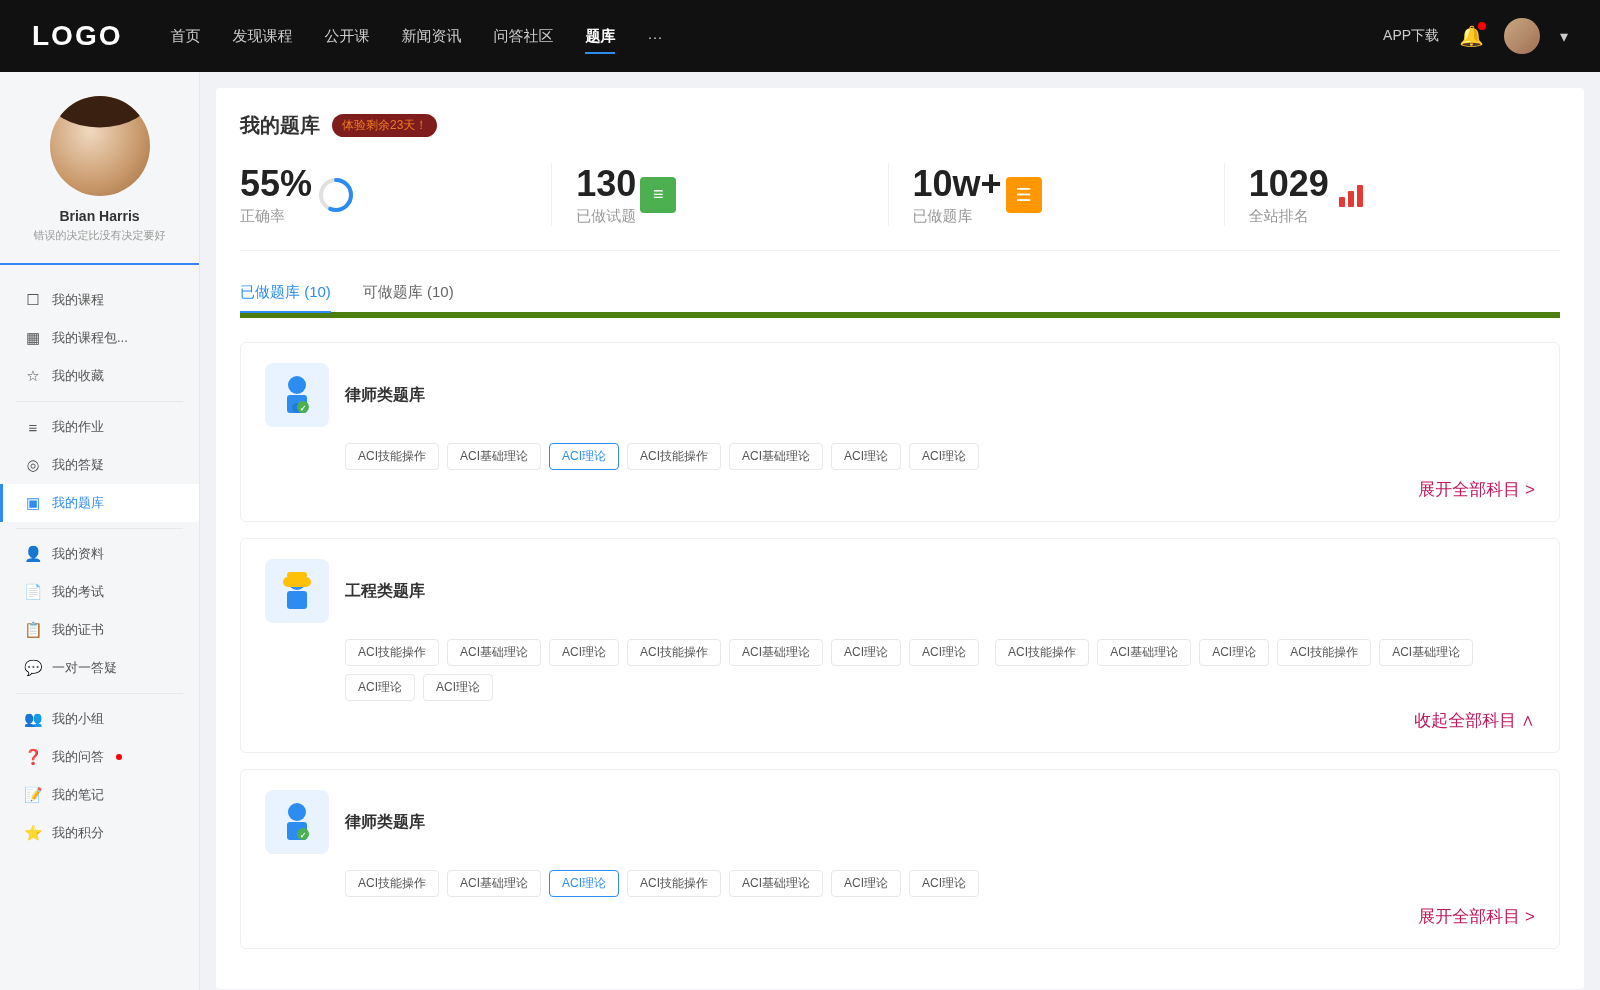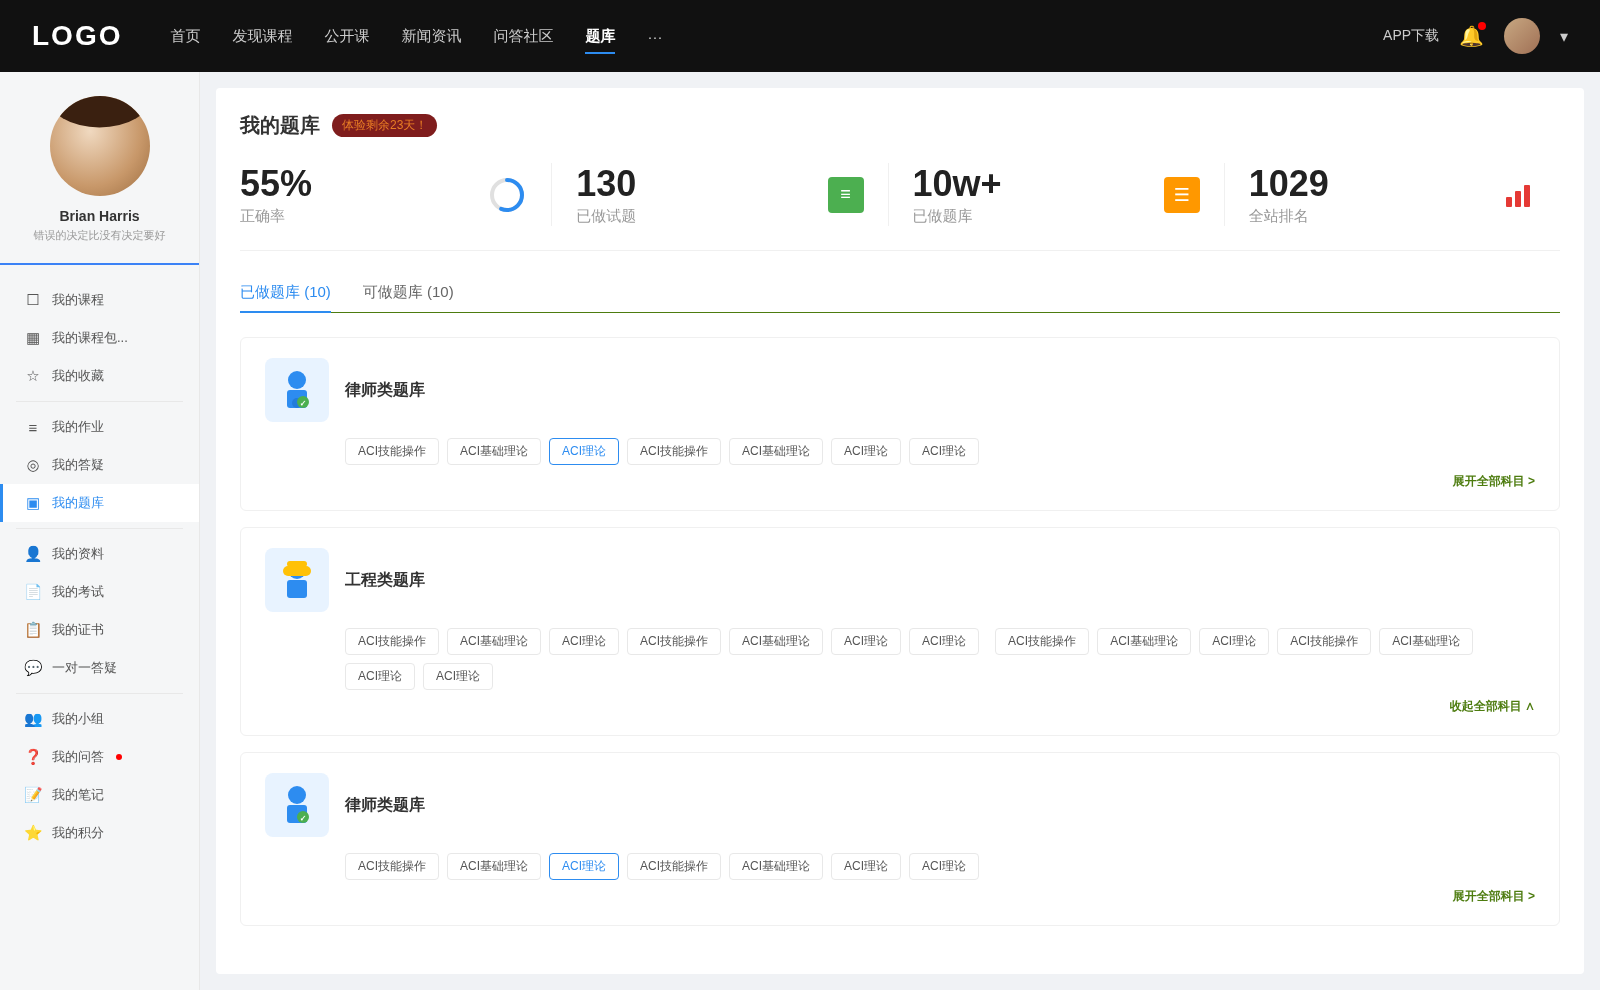--- a/index.html
+++ b/index.html
@@ -231,21 +231,20 @@
       padding-bottom: 24px;
     }
     .stat-item {
       flex: 1;
       display: flex;
       align-items: center;
       gap: 4px;
       padding-right: 24px;
       border-right: 1px solid #f0f0f0;
       margin-right: 24px;
-      justify-content: space-between;
     }
     .stat-item:last-child {
       border-right: none;
       margin-right: 0;
     }
     .stat-number {
       font-size: 36px;
       font-weight: 700;
       color: #222;
     }
@@ -253,21 +252,21 @@
       font-size: 15px;
       color: #999;
       margin-top: 2px;
     }
 
     
     .tabs-row {
       display: flex;
       gap: 32px;
       margin-bottom: 24px;
-      border-bottom: 1px solid #4d7c0f;
+      border-bottom: 6px solid #4d7c0f;
       margin-top: 20px;
     }
     .tab-item {
       font-size: 15px;
       color: #666;
       padding-bottom: 10px;
       cursor: pointer;
       position: relative;
     }
     .tab-item.active {
@@ -327,24 +326,23 @@
       border-color: #2d8cf0;
       color: #2d8cf0;
       background: #fff;
     }
     .qbank-footer {
       display: flex;
       justify-content: flex-end;
       margin-top: 8px;
     }
     .expand-link {
-      color: #4d7c0f;
-      font-size: 12px;
-      cursor: pointer;
-      font-weight: bold;
+      color: #be185d;
+      font-size: 17px;
+      cursor: pointer;
     }
 
     
     .progress-circle {
       width: 40px; height: 40px;
       position: relative;
     }
     .progress-circle svg {
       transform: rotate(-90deg);
     }

